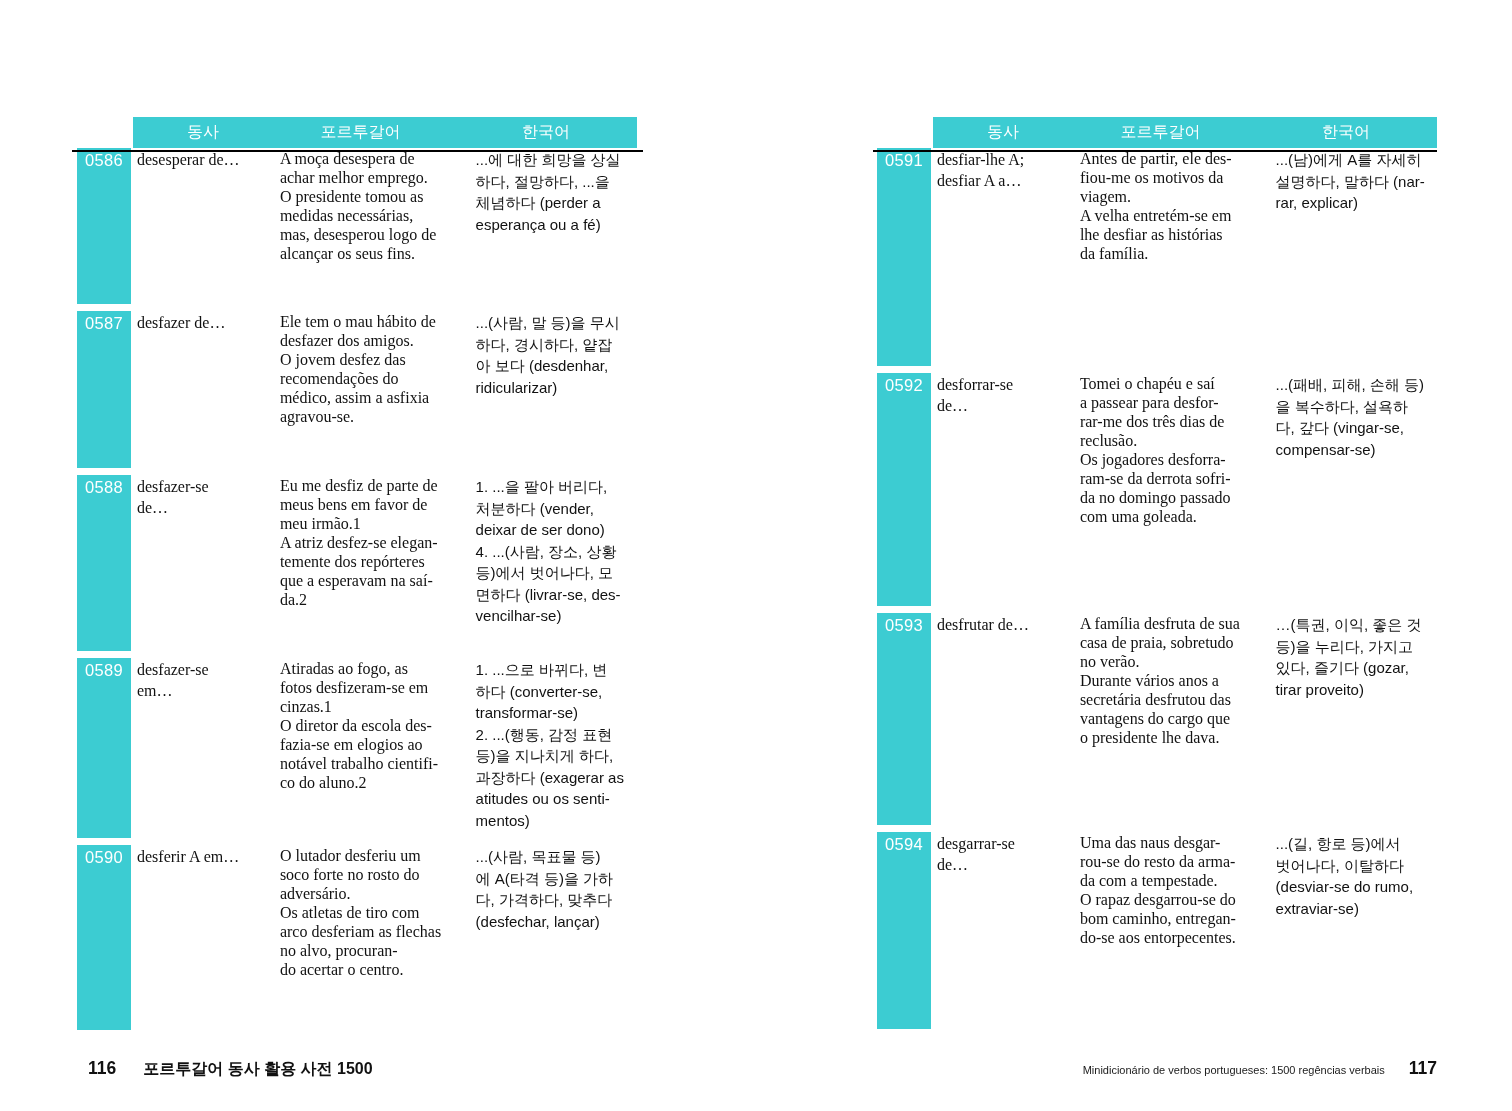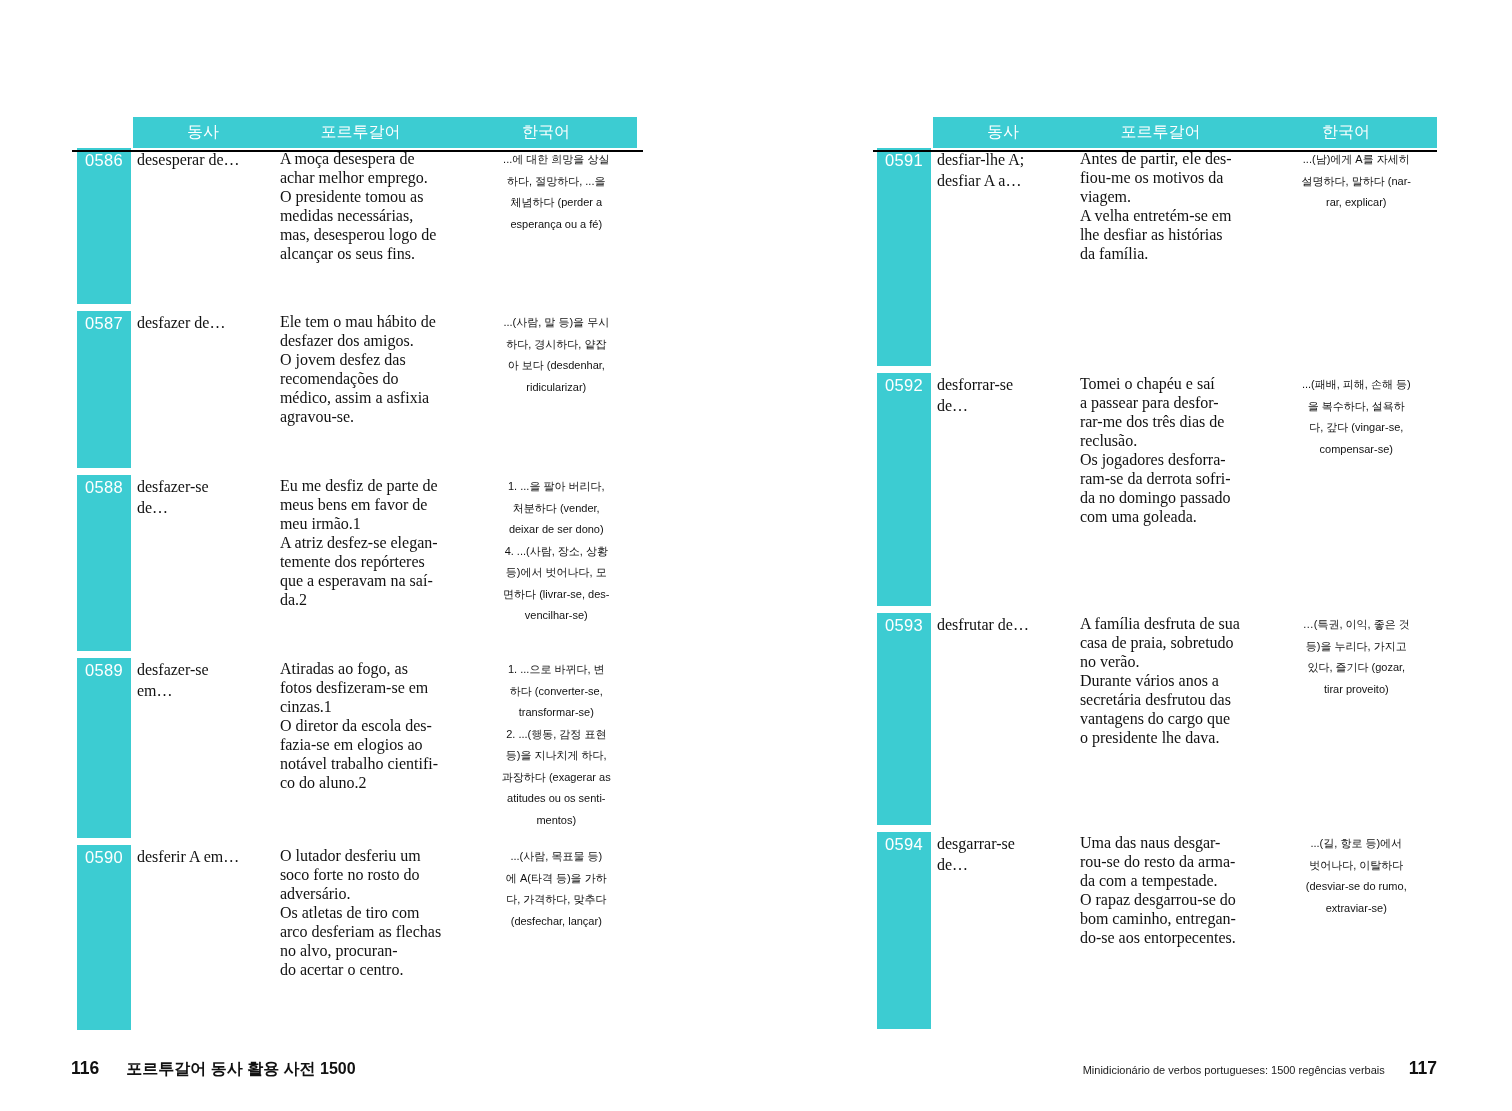--- a/index.html
+++ b/index.html
@@ -79,32 +79,31 @@
     line-height:21px;
   }
   .cell-pt{
     width:189px;
     font-family:"Liberation Serif",serif;
     font-size:16px;
     line-height:19px;
   }
   .cell-ko{
     width:182px;
-    font-size:11px;
+    font-size:15px;
     line-height:21.5px;
-    text-align:center;
   }
 
   .footer{
     position:absolute;
     top:1058px;
     display:flex;
     align-items:baseline;
   }
-  .footer-left{left:71px;gap:27px;}
+  .footer-left{left:88px;gap:27px;}
   .footer-right{right:75px;gap:24px;}
   .footer-pagenum{font-weight:bold;font-size:17.5px;}
   .footer-title-ko{font-weight:bold;font-size:16px;}
   .footer-title-pt{font-size:11px;color:#1a1a1a;}
 </style>
 </head>
 <body>
 
 <div class="page page-left">
   <div class="header-row">

